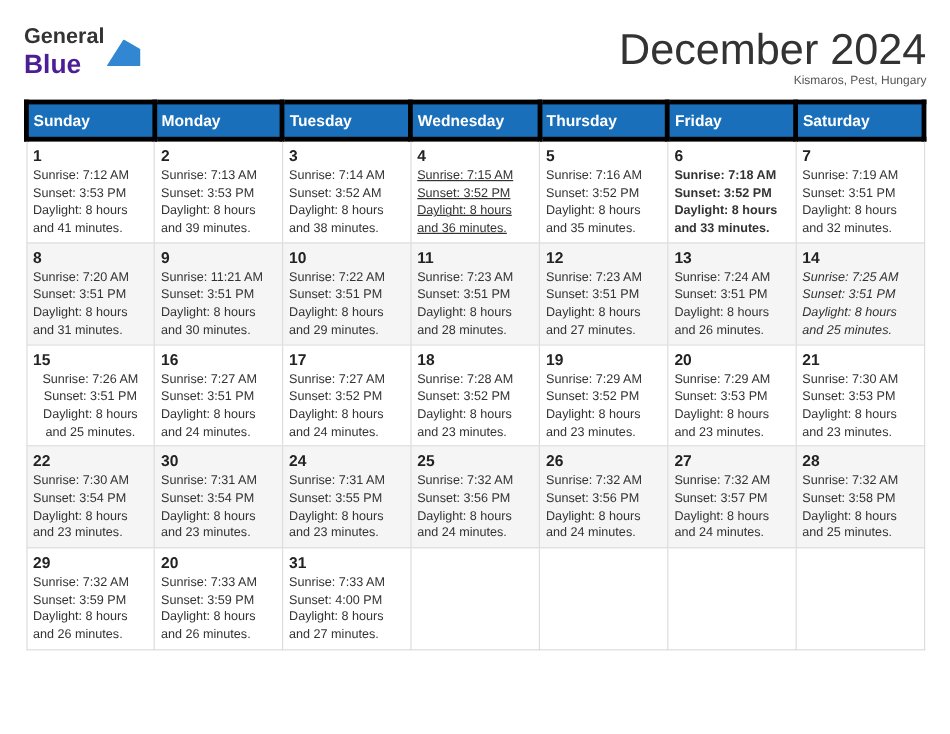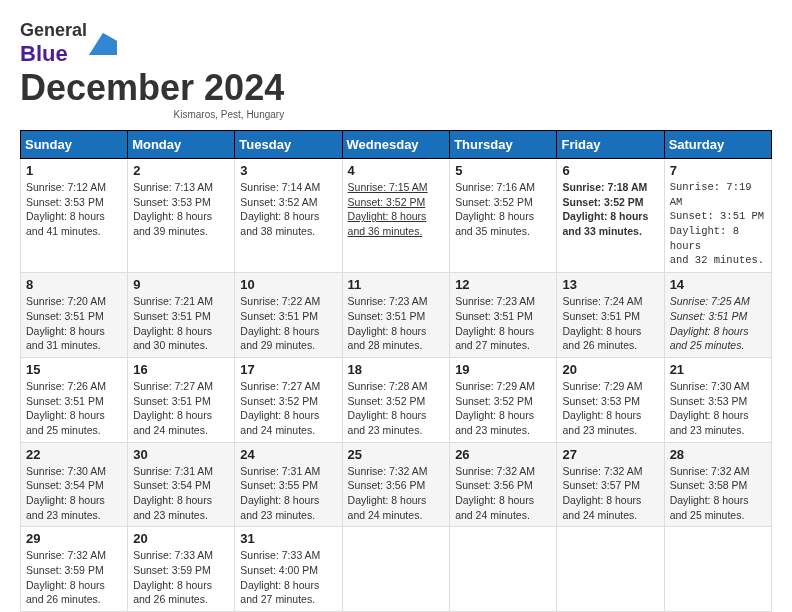--- a/index.html
+++ b/index.html
@@ -8,21 +8,20 @@
       background: #fff;
       width: 792px;
       min-height: 612px;
       padding: 20px;
     }
     .header-row {
       display: flex;
       justify-content: space-between;
       align-items: flex-start;
       margin-bottom: 10px;
-      flex-direction: column;
     }
     .logo {
       display: flex;
       align-items: center;
     }
     .logo-text-general {
       font-size: 18px;
       font-weight: bold;
       color: #333;
     }
@@ -34,40 +33,40 @@
     .logo-icon {
       width: 28px;
       height: 22px;
       margin-left: 2px;
     }
     .title-block {
       text-align: right;
     }
     .month-title {
       font-size: 36px;
-      font-weight: bold;
+      font-weight: normal;
       color: #333;
     }
     .subtitle {
       font-size: 10px;
       color: #555;
     }
     .calendar {
       width: 100%;
       border-collapse: collapse;
       font-size: 11px;
     }
     .calendar th {
       background: #1a6fba;
       color: #fff;
       padding: 6px 4px;
       text-align: left;
       font-size: 13px;
       font-weight: bold;
-      border: 1px solid #000000;
+      border: 4px solid #000000;
     }
     .calendar td {
       vertical-align: top;
       padding: 4px 5px;
       border: 1px solid #ddd;
       width: 108px;
       min-height: 80px;
       background: #fff;
     }
     .calendar tr:nth-child(even) td {
@@ -160,37 +159,37 @@
         </td>
         <td>
           <span class="day-num">6</span>
           <div class="day-info" style="white-space: pre-line; font-weight: bold;">Sunrise: 7:18 AM
 Sunset: 3:52 PM
 Daylight: 8 hours
 and 33 minutes.</div>
         </td>
         <td>
           <span class="day-num">7</span>
-          <div class="day-info" style="white-space: pre-line; font-family: Liberation Mono, monospace;">Sunrise: 7:19 AM
+          <div class="day-info" style="white-space: pre-line;">Sunrise: 7:19 AM
 Sunset: 3:51 PM
 Daylight: 8 hours
 and 32 minutes.</div>
         </td>
       </tr>
       <tr>
         <td>
           <span class="day-num">8</span>
           <div class="day-info" style="white-space: pre-line;">Sunrise: 7:20 AM
 Sunset: 3:51 PM
 Daylight: 8 hours
 and 31 minutes.</div>
         </td>
         <td>
           <span class="day-num">9</span>
-          <div class="day-info" style="white-space: pre-line;">Sunrise: 7:21 AM
+          <div class="day-info" style="white-space: pre-line;">Sunrise: 11:21 AM
 Sunset: 3:51 PM
 Daylight: 8 hours
 and 30 minutes.</div>
         </td>
         <td>
           <span class="day-num">10</span>
           <div class="day-info" style="white-space: pre-line;">Sunrise: 7:22 AM
 Sunset: 3:51 PM
 Daylight: 8 hours
 and 29 minutes.</div>
@@ -220,21 +219,21 @@
           <span class="day-num">14</span>
           <div class="day-info" style="white-space: pre-line; font-style: italic;">Sunrise: 7:25 AM
 Sunset: 3:51 PM
 Daylight: 8 hours
 and 25 minutes.</div>
         </td>
       </tr>
       <tr>
         <td>
           <span class="day-num">15</span>
-          <div class="day-info" style="white-space: pre-line;">Sunrise: 7:26 AM
+          <div class="day-info" style="white-space: pre-line; text-align: center;">Sunrise: 7:26 AM
 Sunset: 3:51 PM
 Daylight: 8 hours
 and 25 minutes.</div>
         </td>
         <td>
           <span class="day-num">16</span>
           <div class="day-info" style="white-space: pre-line;">Sunrise: 7:27 AM
 Sunset: 3:51 PM
 Daylight: 8 hours
 and 24 minutes.</div>

